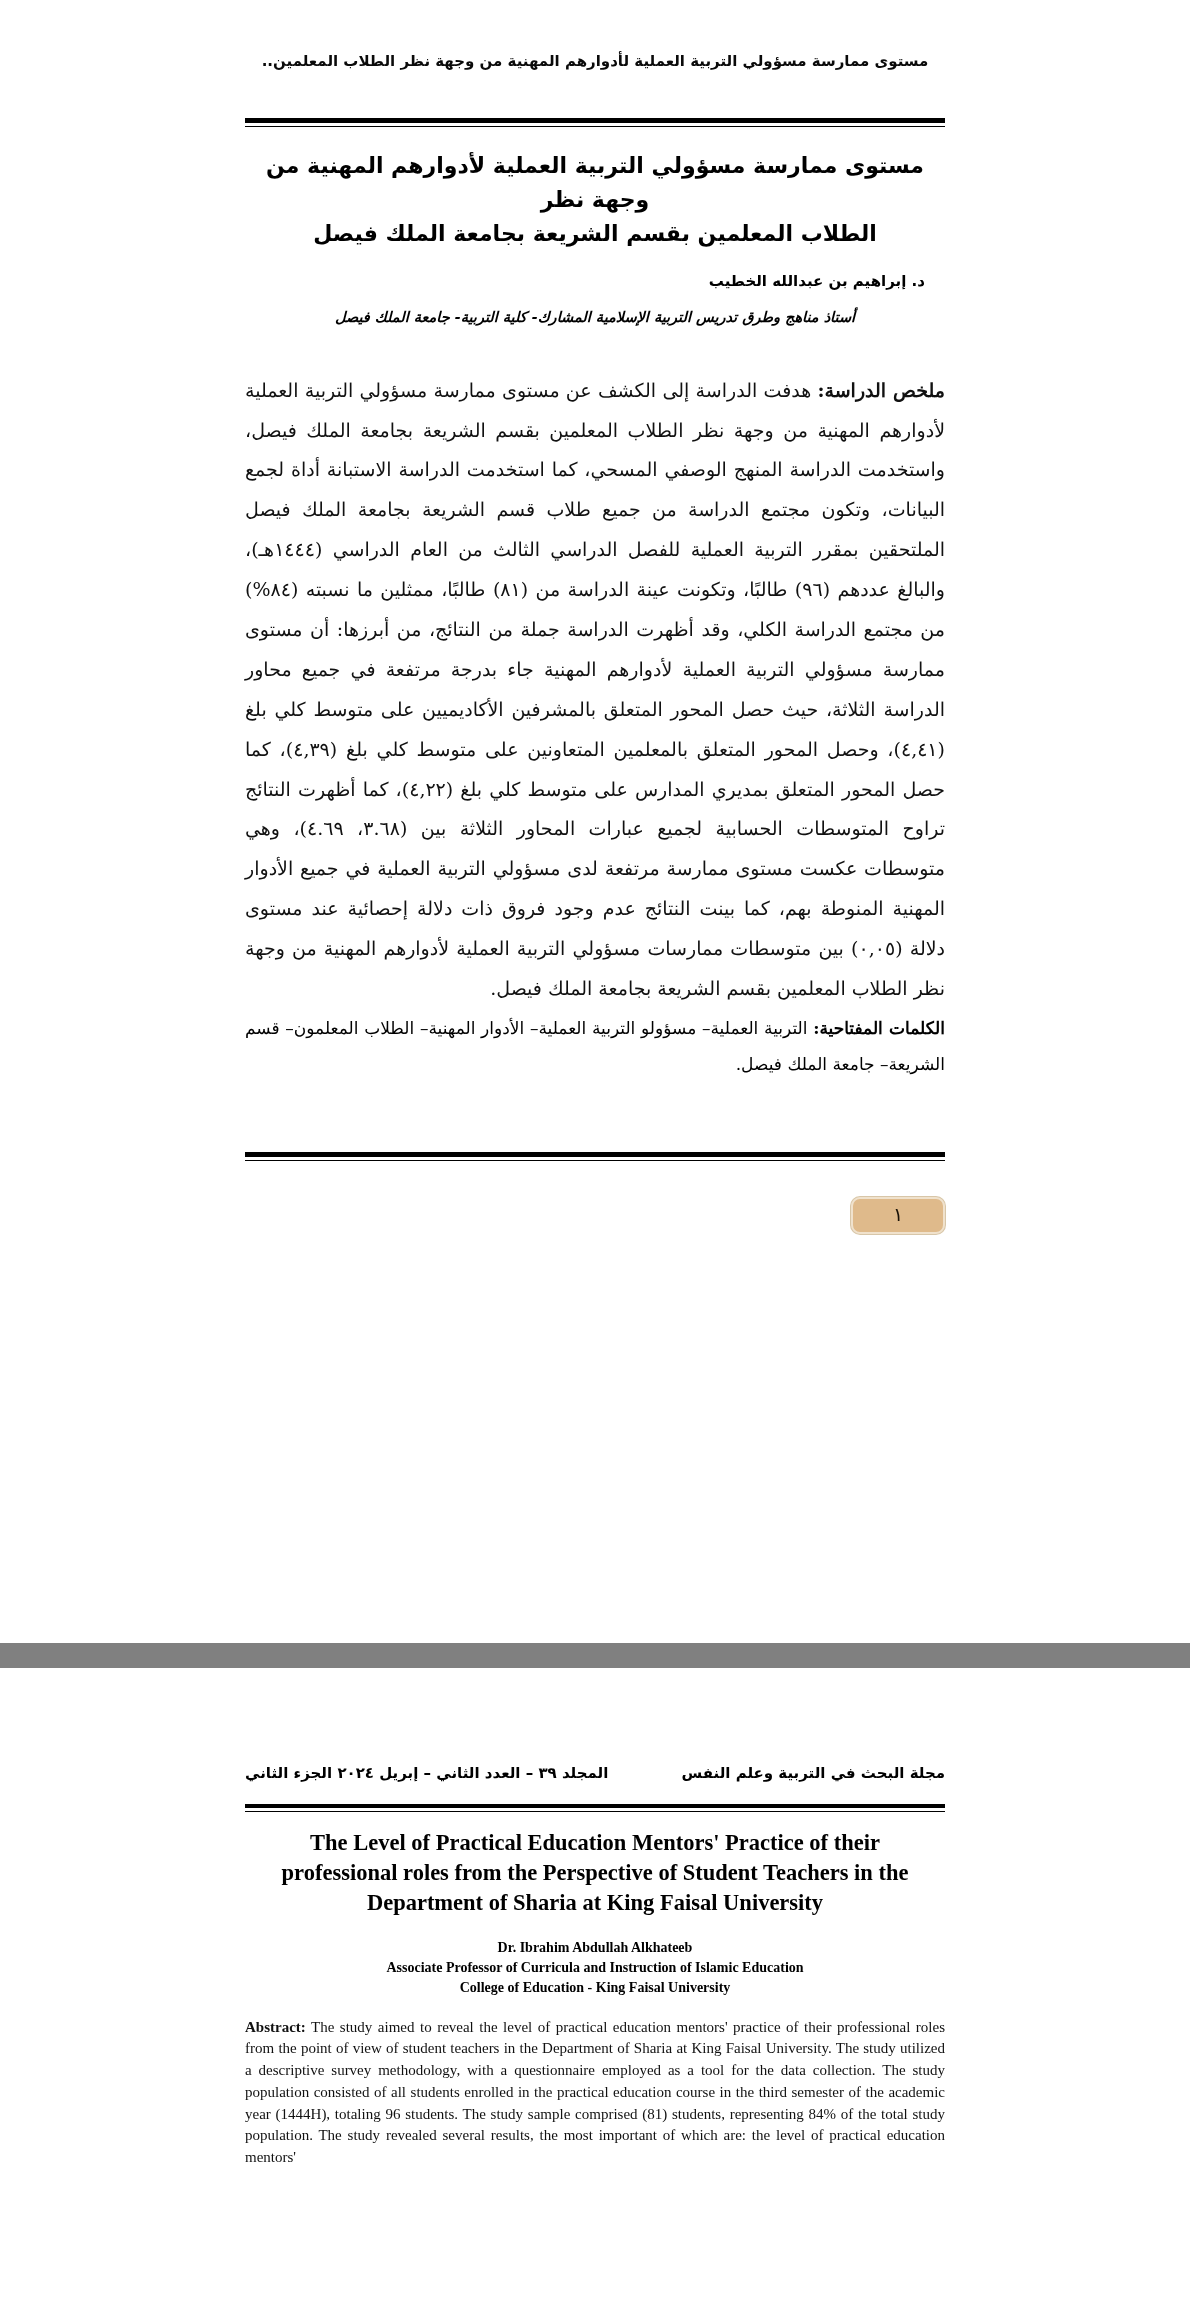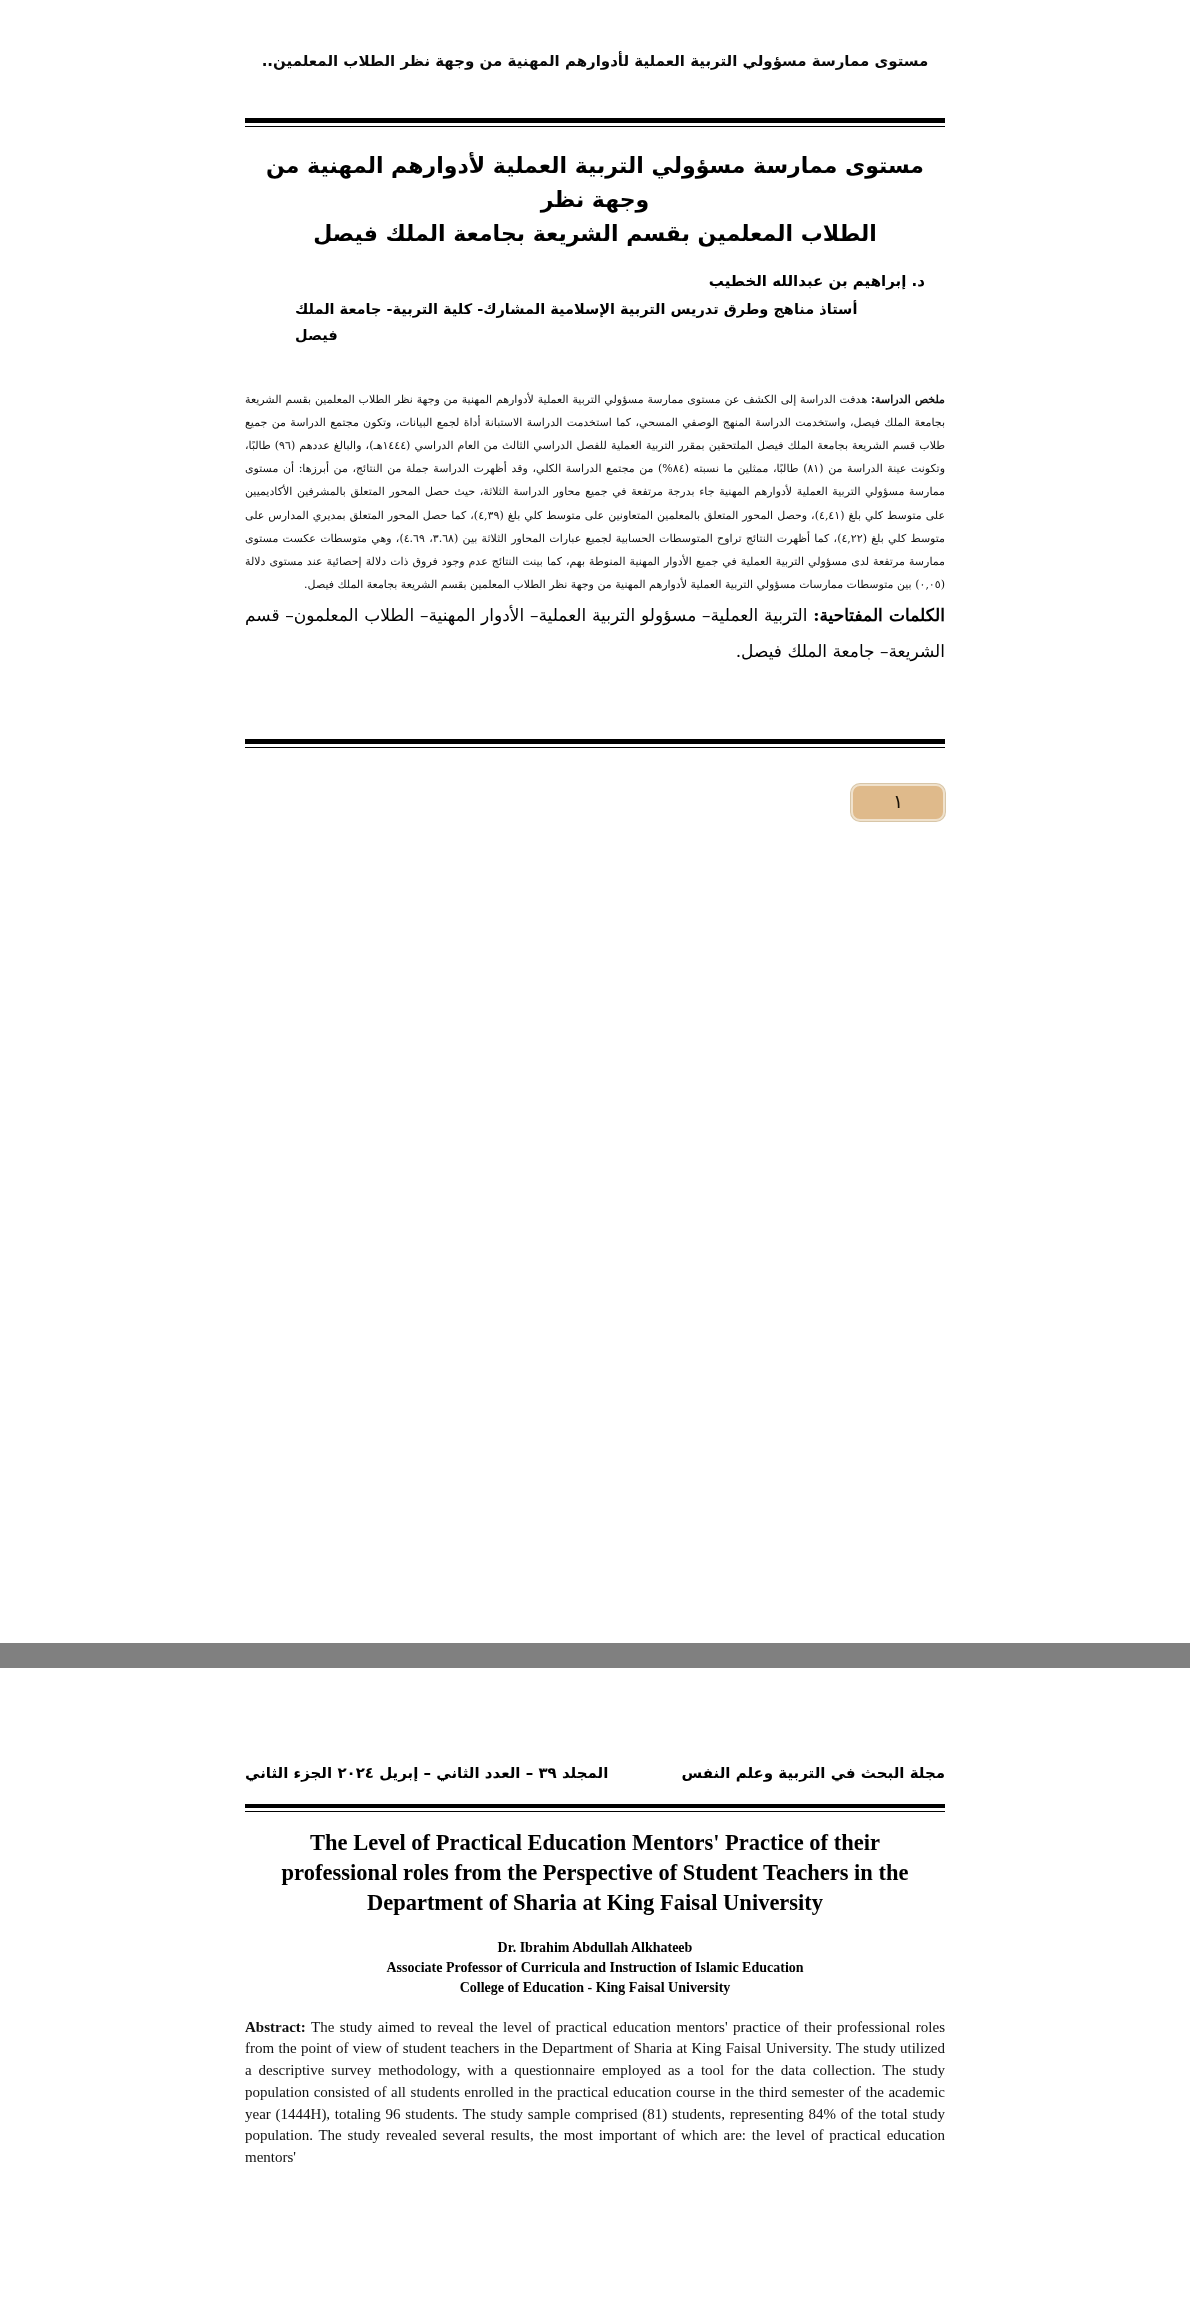--- a/index.html
+++ b/index.html
@@ -79,38 +79,39 @@
     width: 660px;
     margin: 18px auto 0 auto;
     direction: rtl;
     font-family: "DejaVu Sans", sans-serif;
     font-weight: bold;
     font-size: 15px;
     line-height: 1.6;
   }
   .affil-ar {
     width: 600px;
-    margin: 4px auto 0 auto;
-    direction: rtl;
-    text-align: left;
+    margin: 12px auto 0 auto;
+    direction: rtl;
+    text-align: center;
     font-family: "DejaVu Sans", sans-serif;
     font-weight: bold;
     font-size: 14.5px;
     line-height: 1.75;
+    font-style: italic;
   }
 
   
   .abstract-ar {
     width: 700px;
     margin: 40px auto 0 auto;
     direction: rtl;
     text-align: justify;
     text-align-last: right;
     font-family: "DejaVu Serif", "Liberation Serif", serif;
-    font-size: 11px;
+    font-size: 19px;
     line-height: 2.1;
     color: #111;
   }
   .abstract-ar .lbl {
     font-weight: bold;
   }
   .keywords-ar {
     width: 700px;
     margin: 2px auto 0 auto;
     direction: rtl;

